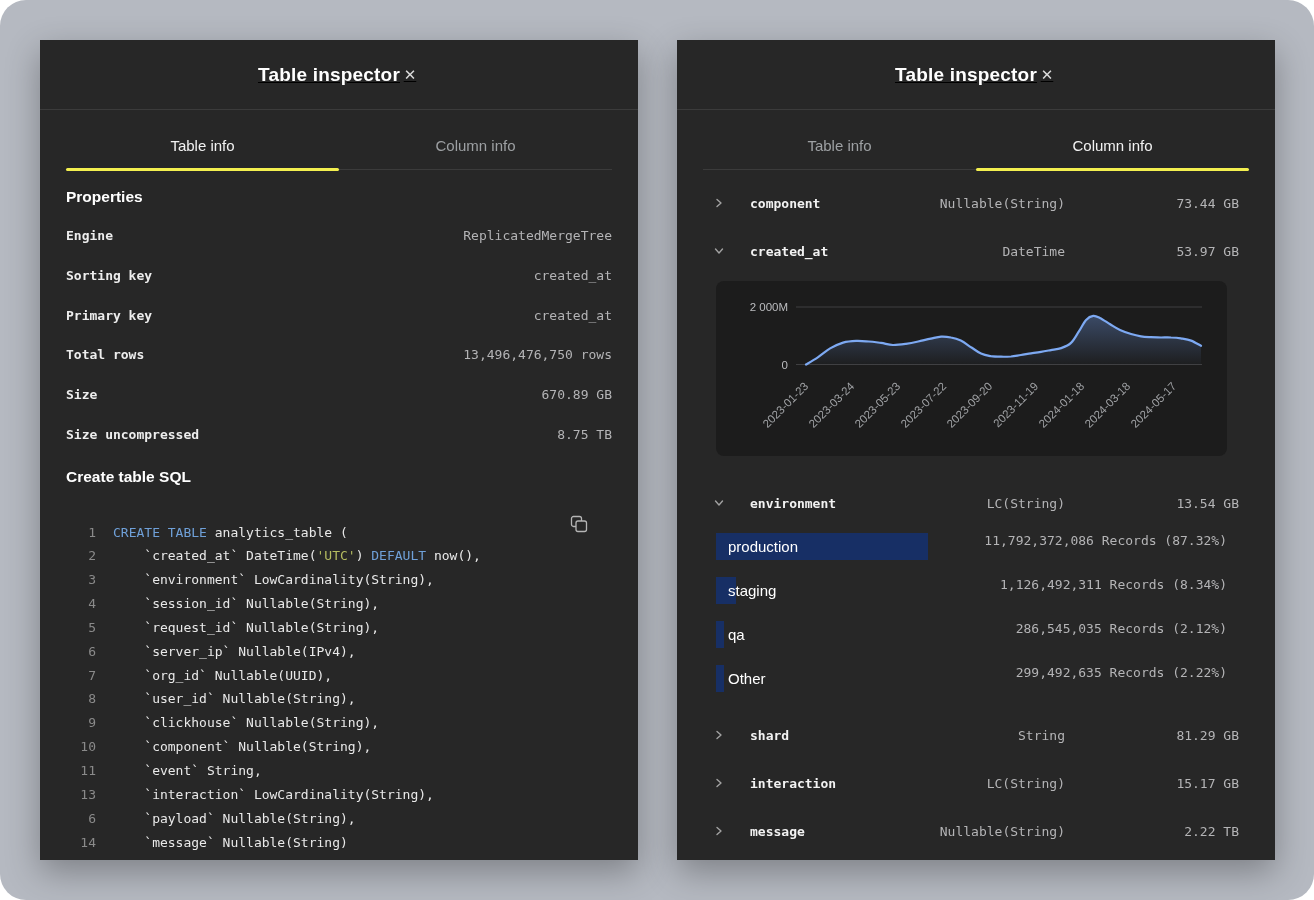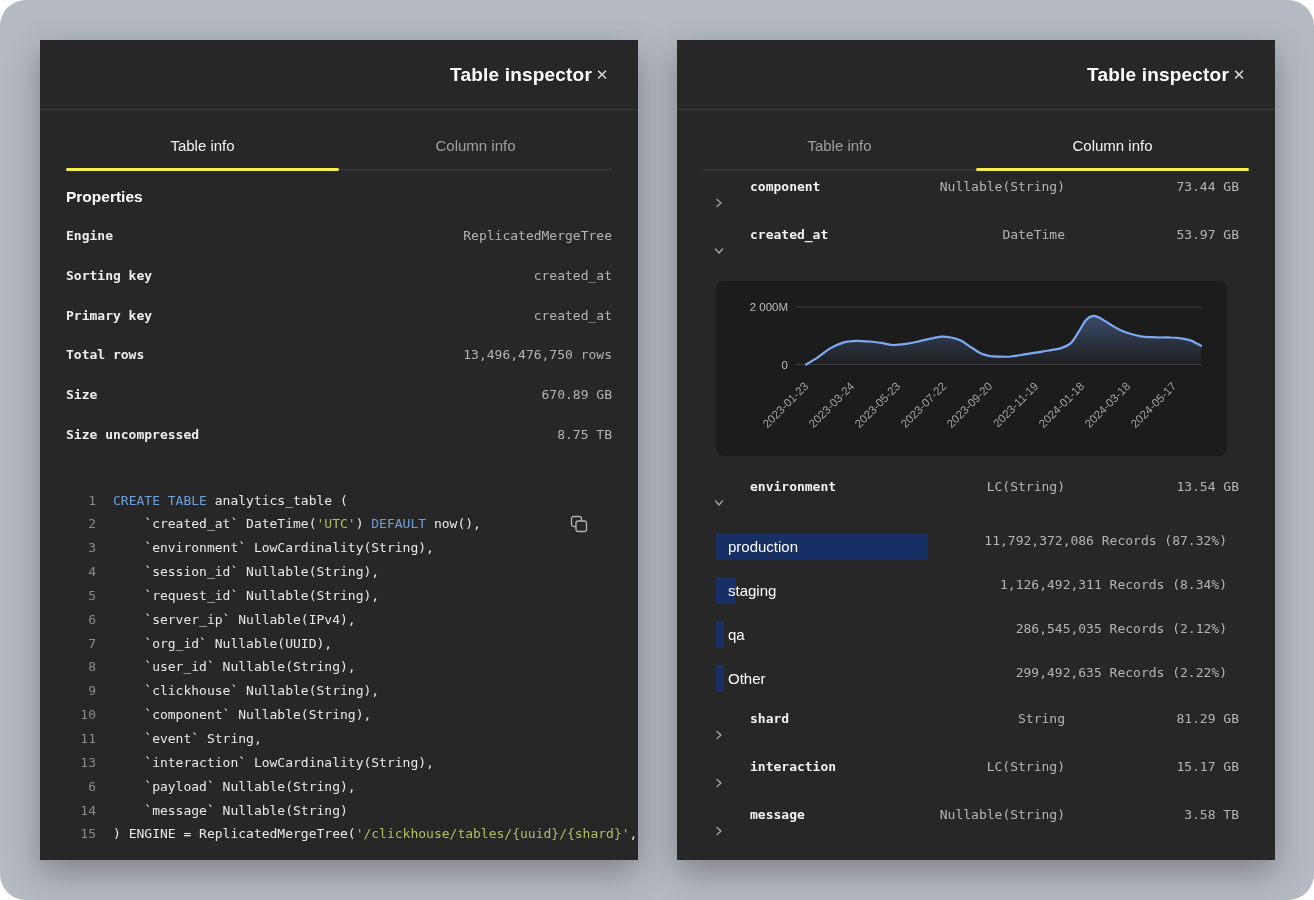--- a/index.html
+++ b/index.html
@@ -4,22 +4,22 @@
 <style>
   :root{ --accent:#f3ef4f; }
   html,body{ margin:0; padding:0; background:#ffffff; }
   body{ width:1314px; height:900px; font-family:"Liberation Sans", sans-serif; }
   .page{ position:relative; width:1314px; height:900px; background:#b5b9c1; border-radius:26px; overflow:hidden; }
 
   .modal{ position:absolute; top:40px; width:598px; height:820px; background:#272727;
           box-shadow:0 12px 32px rgba(0,0,0,.30); overflow:hidden; }
   .modal.left{ left:40px; } .modal.right{ left:677px; }
 
-  .modal-header{ height:70px; display:flex; align-items:center; justify-content:flex-end;
-                 padding:0 26px; border-bottom:1px solid #3b3b3b; box-sizing:border-box; }
+  .modal-header{ height:70px; display:flex; align-items:center; justify-content:center;
+                 padding:0 26px; border-bottom:1px solid #3b3b3b; box-sizing:border-box;text-decoration:underline; }
   .modal-title{ font-size:19px; font-weight:700; color:#ffffff; letter-spacing:.2px; }
   .close-btn{ width:20px; height:20px; display:flex; align-items:center; justify-content:center;
               color:#dcdcdc; font-size:15px; line-height:1; cursor:pointer; }
 
   .tabs{ display:flex; margin:0 26px; height:60px; border-bottom:1px solid #3b3b3b; box-sizing:border-box; }
   .tab{ flex:1; position:relative; display:flex; align-items:flex-end; justify-content:center;
         padding-bottom:15px; font-size:15px; color:#9da0a3; cursor:pointer; }
   .tab.active{ color:#f2f2f2; }
   .tab.active::after{ content:""; position:absolute; left:0; right:0; bottom:-2px; height:3px;
                       background:var(--accent); border-radius:2px; }
@@ -33,21 +33,21 @@
 
   .code{ margin:34px 26px 0 26px; }
   .code-line{ display:flex; height:23.85px; align-items:center; }
   .lnum{ width:30px; text-align:right; margin-right:17px; font:13px "DejaVu Sans Mono", monospace; color:#8a8a8a; flex:none; }
   .tok{ font:13px "DejaVu Sans Mono", monospace; color:#e9e9e9; white-space:pre; }
   .tok.kw{ color:#6fa0d8; } .tok.str{ color:#b5bc60; }
   .copy-btn{ position:absolute; top:474px; left:528px; width:22px; height:22px; background:none; border:none;
              padding:0; cursor:pointer; }
 
   .col-list{ padding-top:9px; }
-  .col-row{ height:48px; position:relative; display:flex; padding-left:37px; cursor:pointer; }
+  .col-row{ height:48px; position:relative; display:flex; align-items:center; padding-left:37px; cursor:pointer; }
   .chev{ width:12px; display:flex; align-items:center; }
   .col-name{ margin-left:24px; font:700 13px "DejaVu Sans Mono", monospace; color:#f2f2f2; }
   .col-type{ position:absolute; right:210px; font:13px "DejaVu Sans Mono", monospace; color:#b4b4b6; }
   .col-size{ position:absolute; right:36px; font:13px "DejaVu Sans Mono", monospace; color:#b4b4b6; }
 
   .chart-card{ margin:6px 0 0 39px; width:511px; height:175px; background:#1c1c1c; border-radius:8px; }
   .chart-card + .col-row{ margin-top:23px; }
   .chart-svg{ display:block; }
   .chart-svg text.ylab{ font-family:"Liberation Sans", sans-serif; font-size:11.5px; fill:#bbbcbf; }
   .chart-svg text.xlab{ font-family:"Liberation Sans", sans-serif; font-size:11.5px; fill:#9fa1a4; }
@@ -93,20 +93,21 @@
         </div>
         <div class="prop-row">
           <span class="prop-label">Size</span>
           <span class="prop-value">670.89 GB</span>
         </div>
         <div class="prop-row">
           <span class="prop-label">Size uncompressed</span>
           <span class="prop-value">8.75 TB</span>
         </div>
       </div>
+    <h3 class="sect-h sql">Create table SQL</h3>
     <div id="sql" class="code">
         <div class="code-line">
           <span class="lnum">1</span>
           <span class="tok kw">CREATE TABLE</span>
           <span class="tok"> analytics_table (</span>
         </div>
         <div class="code-line">
           <span class="lnum">2</span>
           <span class="tok">    `created_at` DateTime(</span>
           <span class="tok str">'UTC'</span>
@@ -285,18 +286,18 @@
           <span class="col-size">15.17 GB</span>
         </div>
         <div class="col-row">
           <span class="chev">
             <svg width="10" height="10" viewBox="0 0 10 10">
               <path d="M3 1.5 L7 5 L3 8.5" stroke="#a2a2a2" stroke-width="1.4" fill="none" stroke-linecap="round" stroke-linejoin="round"></path>
             </svg>
           </span>
           <span class="col-name">message</span>
           <span class="col-type">Nullable(String)</span>
-          <span class="col-size">3.58 TB</span>
+          <span class="col-size">2.22 TB</span>
         </div>
       </div>
   </section>
 
 </div>
 
 </body></html>

